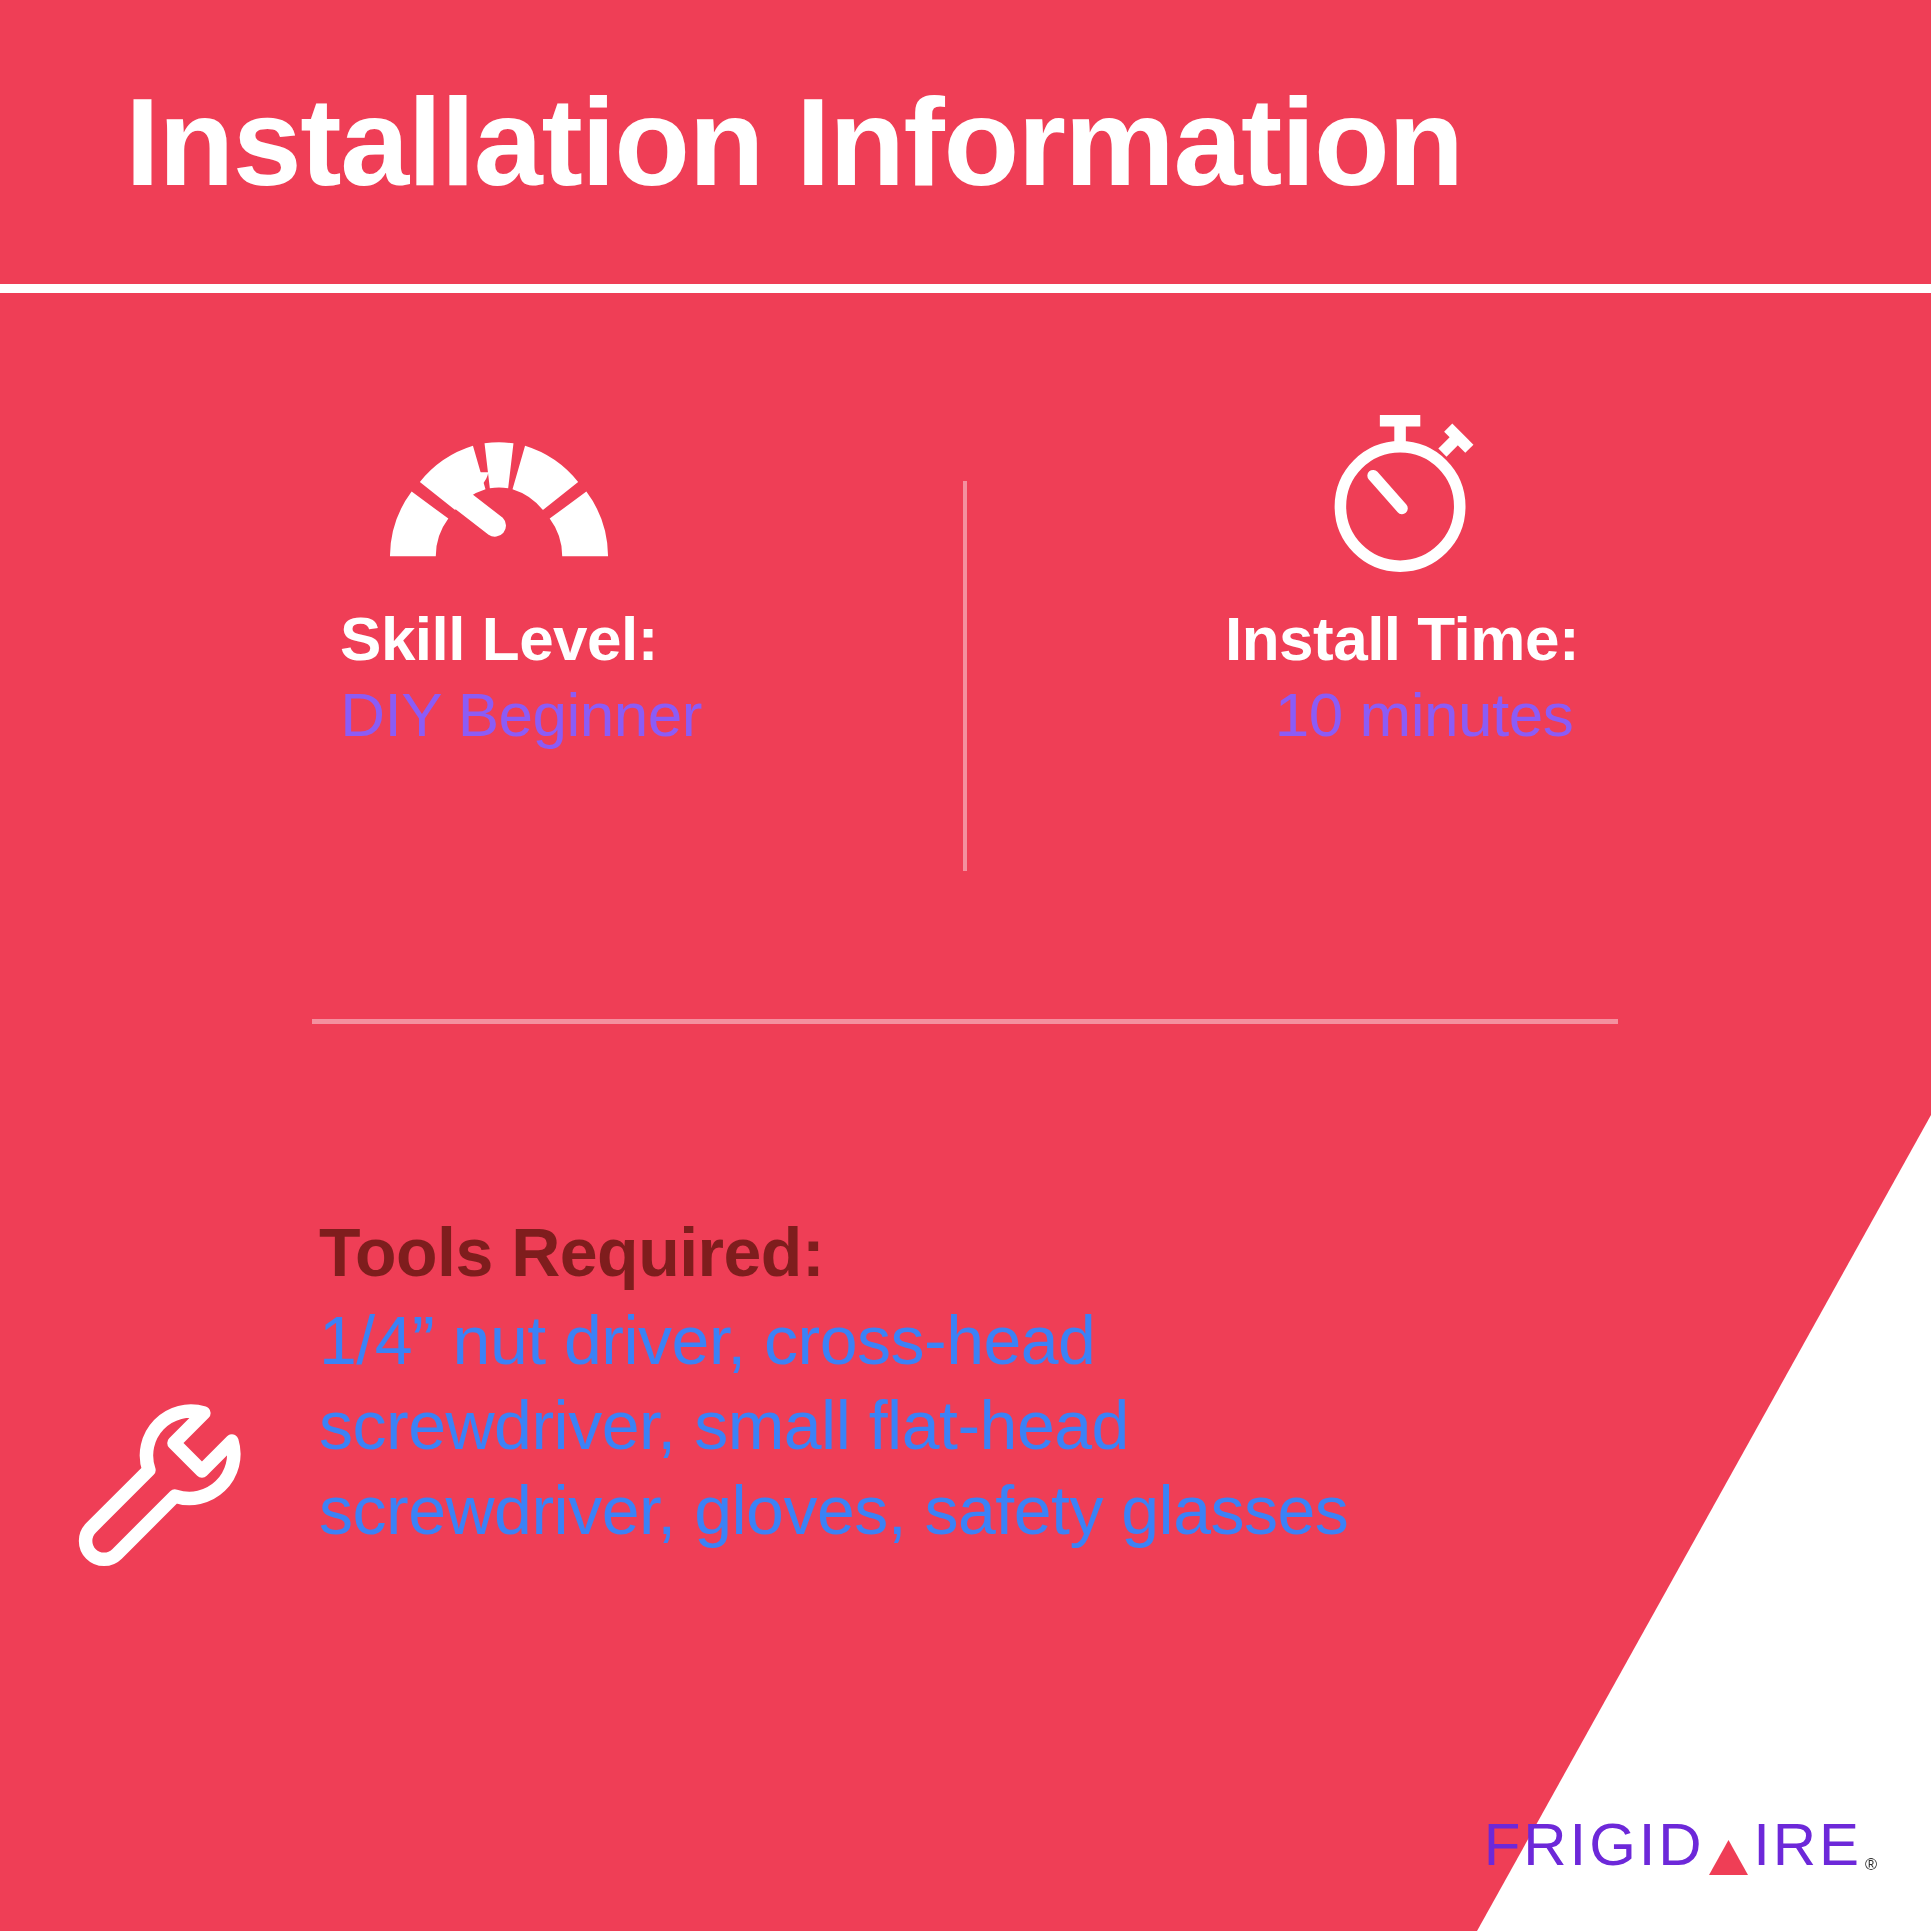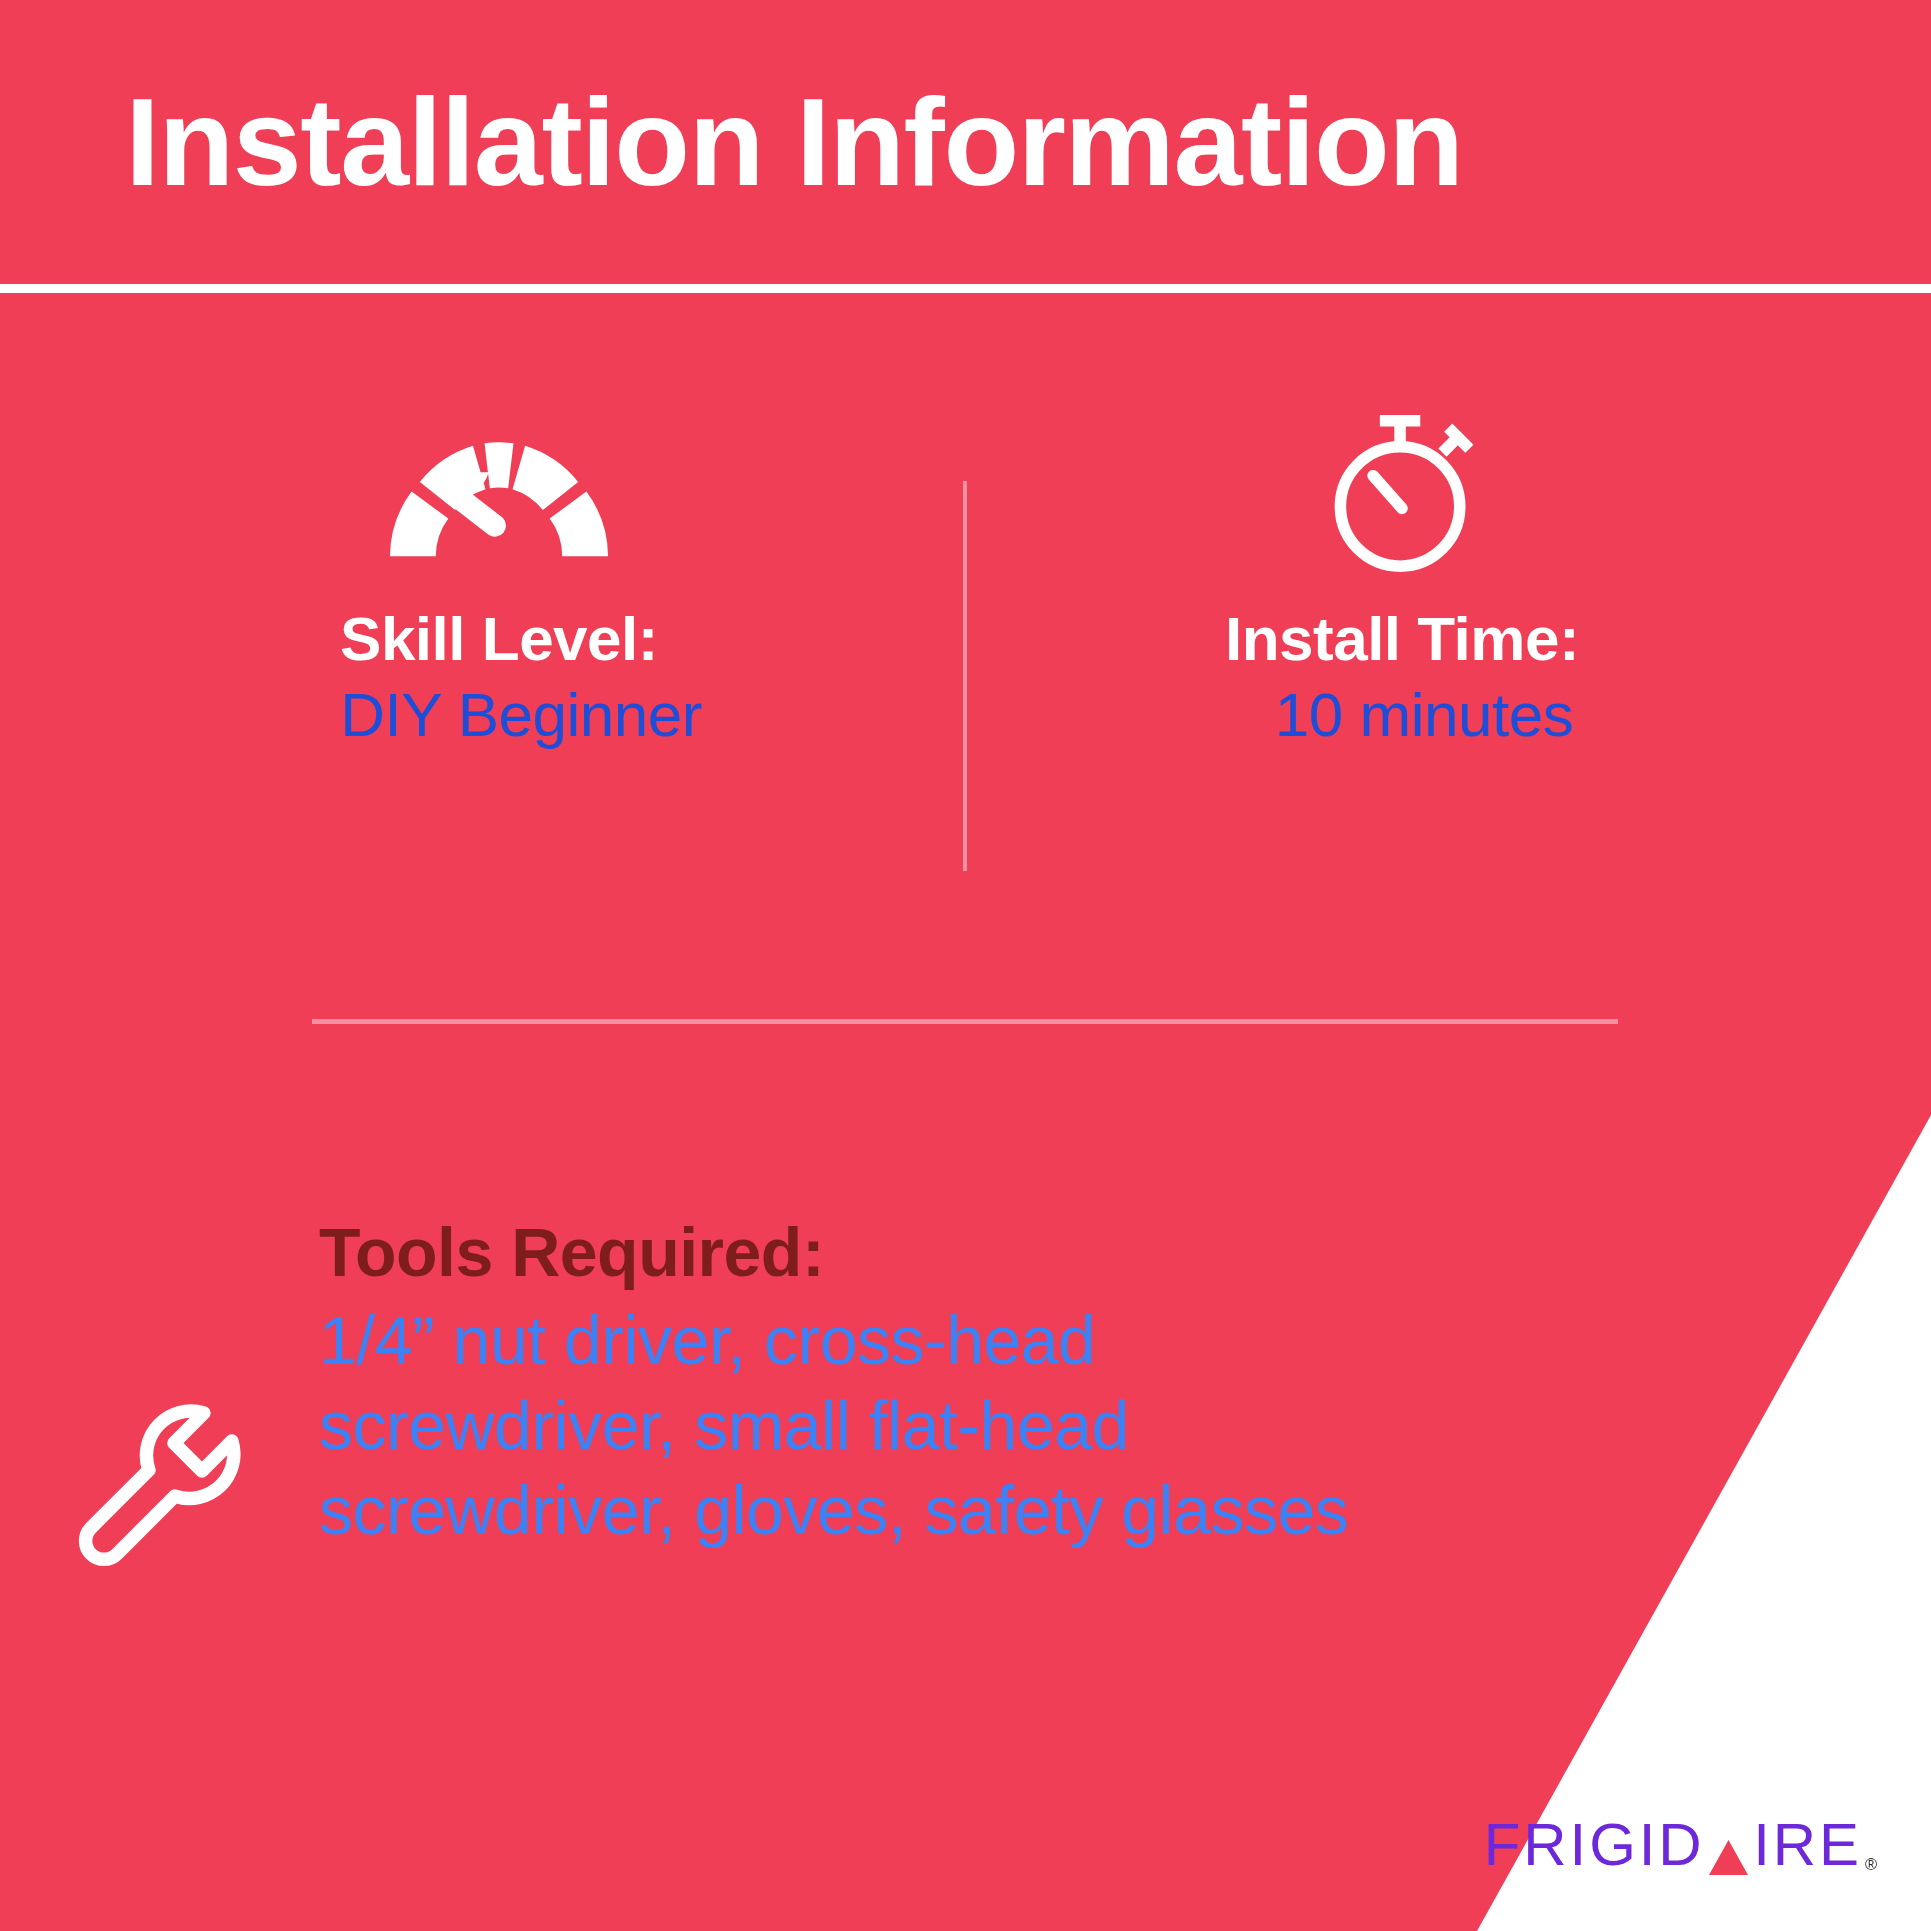--- a/index.html
+++ b/index.html
@@ -89,21 +89,21 @@
   .stat-label {
     color: #ffffff;
     font-size: 62px;
     font-weight: 700;
     letter-spacing: -0.5px;
     line-height: 1.22;
     text-align: center;
     margin-top: 21px;
   }
   .stat-value {
-    color: #1d4ed8;
+    color: #8b5cf6;
     font-size: 62px;
     font-weight: 400;
     letter-spacing: -0.5px;
     line-height: 1.22;
     text-align: center;
     margin-left: 44px;
   }
 
   .v-divider {
     position: absolute;

